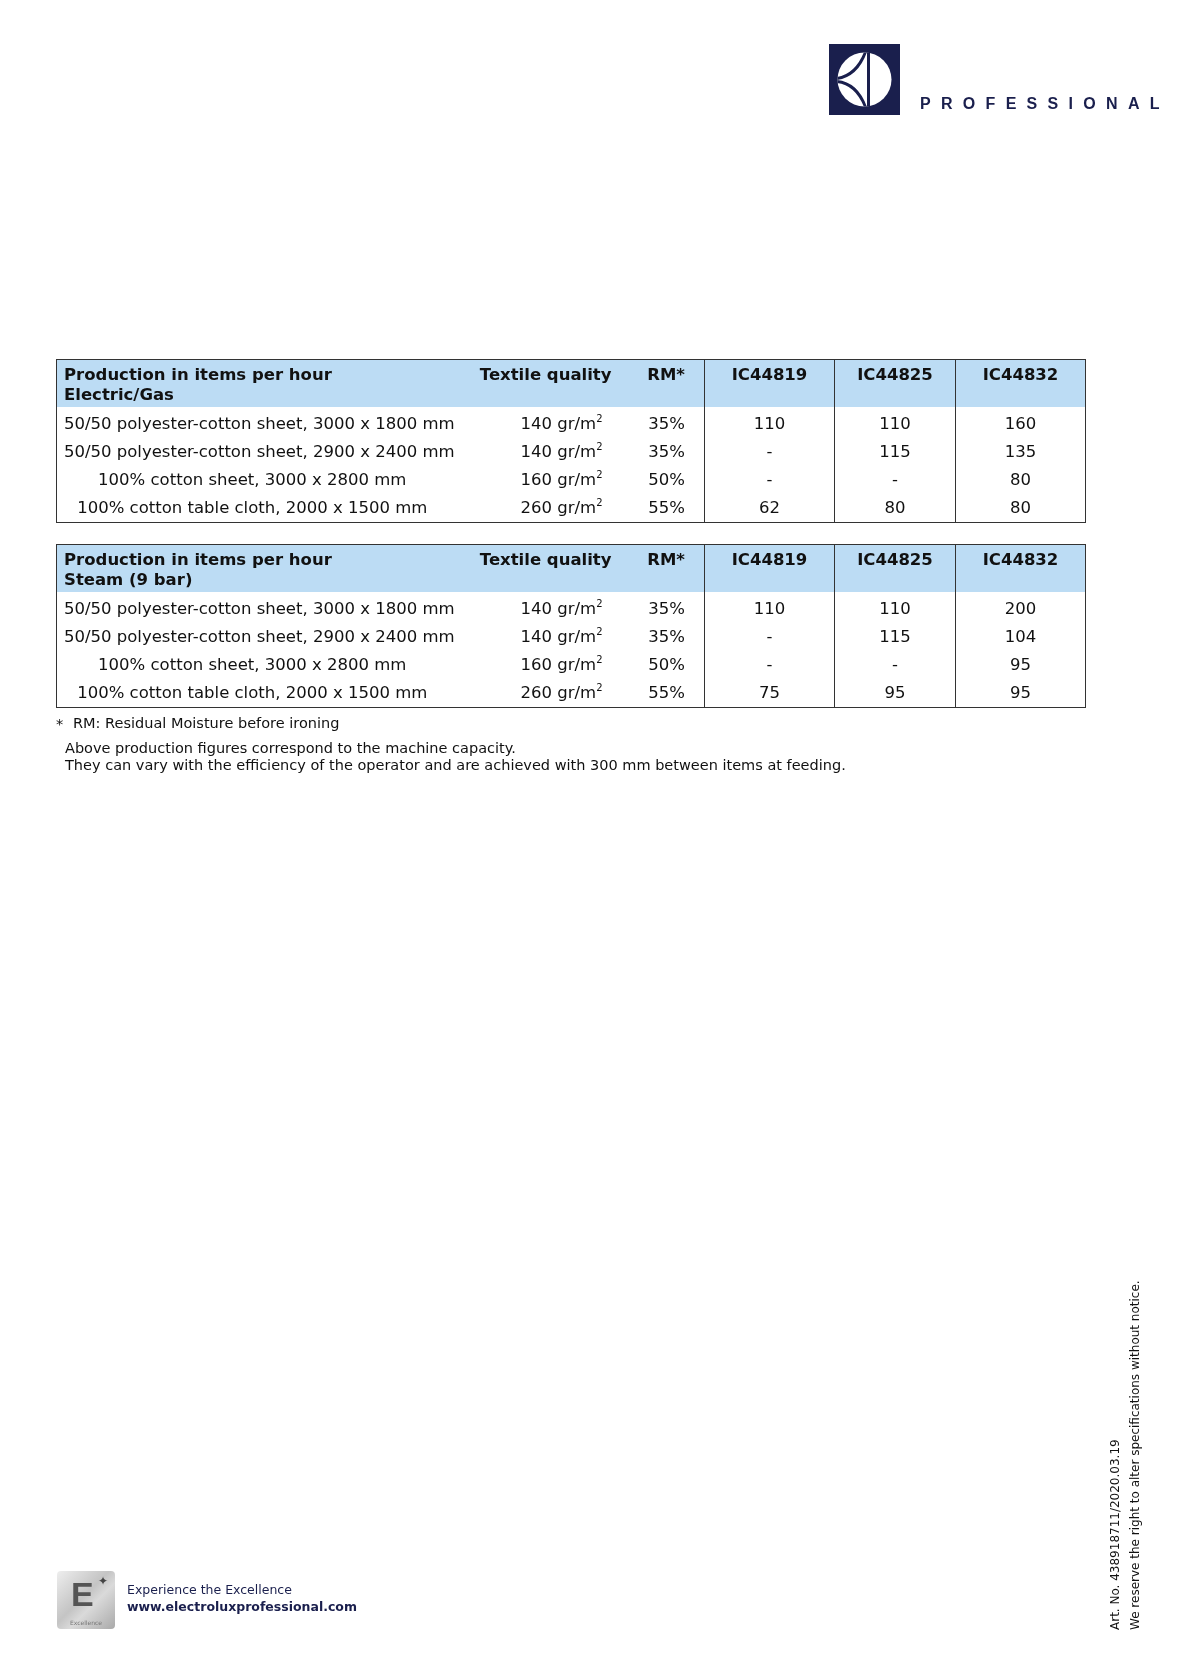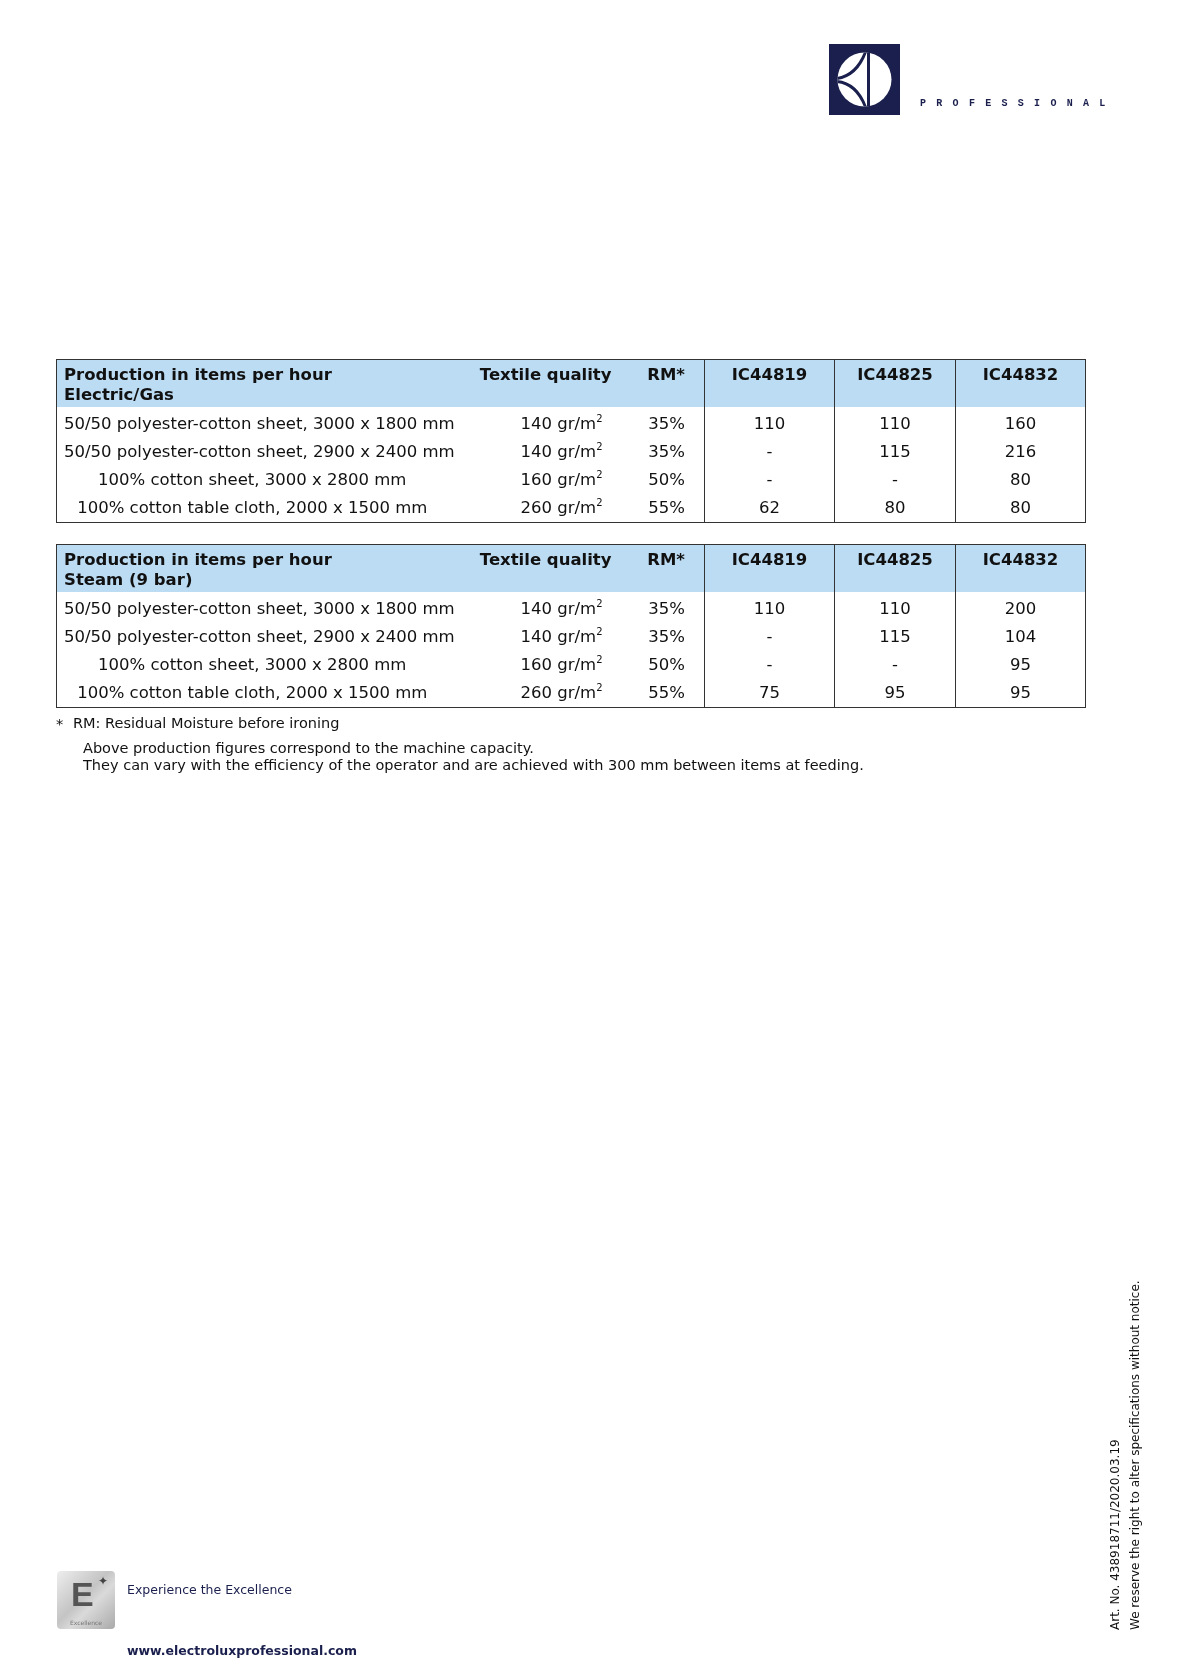--- a/index.html
+++ b/index.html
@@ -5,22 +5,22 @@
   html, body { margin:0; padding:0; background:#ffffff; }
   body { width:1200px; height:1676px; position:relative; overflow:hidden;
          font-family:"DejaVu Sans", "Liberation Sans", sans-serif; color:#111; }
 
   
   .logo { position:absolute; left:829px; top:44px; width:320px; height:72px; }
   .logo-mark { position:absolute; left:0; top:0; width:71px; height:71px; background:#1a1f4d; }
   .logo-mark svg { display:block; }
   .logo-word { position:absolute; left:87px; top:2px; font-family:"Liberation Sans", sans-serif;
                font-weight:700; font-size:48px; line-height:48px; color:#1a1f4d; letter-spacing:-0.5px; }
-  .logo-sub { position:absolute; left:91px; top:52px; font-family:Liberation Mono, monospace;
-              font-weight:700; font-size:10px; line-height:16px; color:#1a1f4d; letter-spacing:10.3px; }
+  .logo-sub { position:absolute; left:91px; top:52px; font-family:Liberation Sans, sans-serif;
+              font-weight:700; font-size:16px; line-height:16px; color:#1a1f4d; letter-spacing:10.3px; }
 
   
   .spec-table { position:absolute; left:56px; width:1029px; border-collapse:collapse;
                 border:1.5px solid #333; table-layout:fixed; font-size:16.5px; }
   .spec-table th { background:#bcdcf4; font-weight:700; text-align:center; vertical-align:top;
                    padding:5px 4px 0 4px; height:42px; font-size:16.5px; line-height:20px; }
   .spec-table th.desc { text-align:left; padding-left:7px; }
   .spec-table th.tq { text-align:right; padding-right:8px; }
   .spec-table th.rm { text-align:right; padding-right:19px; }
   .spec-table td { height:28px; padding:0 4px; line-height:28px; white-space:nowrap; }
@@ -30,31 +30,31 @@
   .spec-table td.model, .spec-table th.model { text-align:center; border-left:1.5px solid #333;margin-top:44px; }
   .spec-table tr.first td { padding-top:3px; }
   sup { font-size:10px; line-height:0; vertical-align:7px; }
   #table-electric { top:359px; }
   #table-steam { top:544px; }
 
   
   .footnote { position:absolute; left:56px; font-size:14.5px; line-height:17px; color:#111; }
   .fn-star { position:absolute; left:56px; top:716px; font-size:14.5px; }
   .fn-rm { left:73px; top:715px; }
-  .fn-notes { left:83px; top:740px; }
+  .fn-notes { left:65px; top:740px; }
 
   
   .badge { position:absolute; left:57px; top:1571px; width:58px; height:58px; border-radius:4px;
            background:linear-gradient(135deg,#eeeeee 0%,#c4c4c4 45%,#dadada 60%,#a9a9a9 100%); }
   .badge-e { position:absolute; left:14px; top:6px; font-family:"Liberation Sans", sans-serif;
              font-weight:700; font-size:34px; line-height:34px; color:#555; }
   .badge-star { position:absolute; right:7px; top:3px; font-size:12px; color:#444; }
   .badge-cap { position:absolute; left:0; right:0; bottom:3px; text-align:center; font-size:6px; color:#777; }
   .tagline { position:absolute; left:127px; top:1582px; font-size:12.5px; color:#1a1f4d; }
-  .website { position:absolute; left:127px; top:1599px; font-size:12.5px; font-weight:700; color:#1a1f4d;margin-top:44px; }
+  .website { position:absolute; left:127px; top:1599px; font-size:12.5px; font-weight:700; color:#1a1f4d; }
 
   
   .vtext { position:absolute; font-size:12px; line-height:14px; color:#111; white-space:nowrap;
            transform-origin:left top; transform:rotate(-90deg); }
   .vt-art { left:1108px; top:1630px; }
   .vt-legal { left:1128px; top:1630px; }
 </style>
 </head>
 <body>
 
@@ -109,21 +109,21 @@
       <td class="model">110</td>
       <td class="model">110</td>
       <td class="model">160</td>
     </tr>
     <tr>
       <td class="desc">50/50 polyester-cotton sheet, 2900 x 2400 mm</td>
       <td class="tq"><span>140 gr/m</span><sup>2</sup></td>
       <td class="rm">35%</td>
       <td class="model">-</td>
       <td class="model">115</td>
-      <td class="model">216</td>
+      <td class="model">135</td>
     </tr>
     <tr>
       <td class="desc">100% cotton sheet, 3000 x 2800 mm</td>
       <td class="tq"><span>160 gr/m</span><sup>2</sup></td>
       <td class="rm">50%</td>
       <td class="model">-</td>
       <td class="model">-</td>
       <td class="model">80</td>
     </tr>
     <tr>

